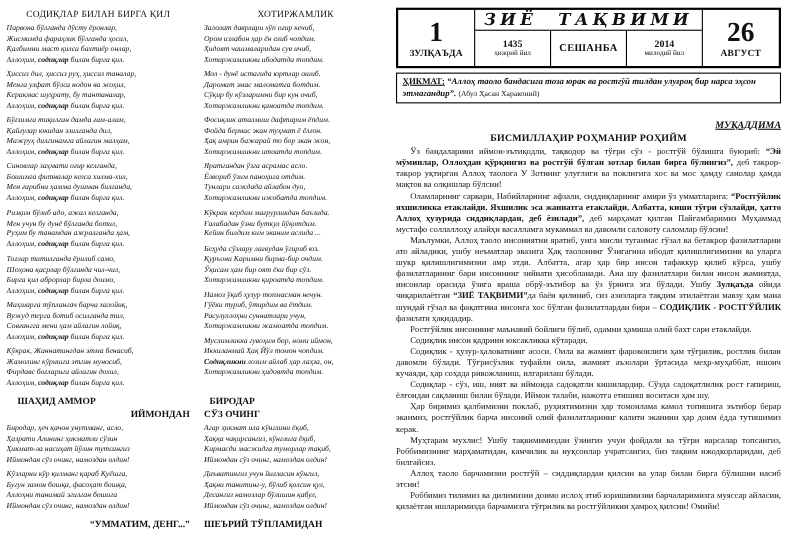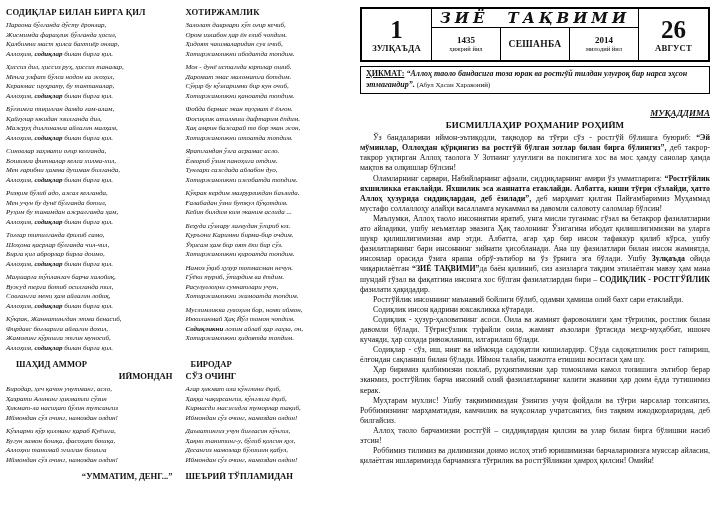--- a/index.html
+++ b/index.html
@@ -10,22 +10,22 @@
     background: #ffffff; color: #111;
     font-family: "Liberation Serif", serif;
   }
   .page { display: flex; gap: 8px; padding: 7px 4px 0 6px; width: 714px; height: 505px; }
 
   
   .left-block { flex: 0 0 346px; width: 346px; }
   .poem-cols, .span-row { display: flex; gap: 13px; }
   .pcol { flex: 1; min-width: 0; }
   .poem-title {
-    font-weight: bold; font-size: 8.6px; line-height: 11px;
-    text-align: left; margin-bottom: 3px; letter-spacing: .2px; white-space: nowrap;
+    font-weight: normal; font-size: 8.6px; line-height: 11px;
+    text-align: center; margin-bottom: 3px; letter-spacing: .2px; white-space: nowrap;
   }
   .stanza { margin-bottom: 4px; }
   .pline { font-style: italic; font-size: 7px; line-height: 9.5px; white-space: nowrap; }
   .span-heading { margin: 2px 0 3px 0; }
   .span-row { font-weight: bold; font-size: 8.6px; line-height: 11.5px; }
   .sh-cell { flex: 1; min-width: 0; white-space: nowrap; }
   .sh-left-pad { padding-left: 10px; }
   .sh-right-align { text-align: right; }
   .footer-row { margin-top: 2px; justify-content: center; }
 
@@ -105,44 +105,44 @@
               <div class="pline">Аллоҳим, <b>содиқлар</b> билан бирга қил.</div>
             </div>
             <div class="stanza">
               <div class="pline">Маҳшарга тўплангач барча халойиқ,</div>
               <div class="pline">Вужуд терга ботиб осилганда тил,</div>
               <div class="pline">Совғангга мени ҳам айлагин лойиқ,</div>
               <div class="pline">Аллоҳим, <b>содиқлар</b> билан бирга қил.</div>
             </div>
             <div class="stanza">
               <div class="pline">Кўкрак, Жаннатингдан этма бенасиб,</div>
+              <div class="pline">Жамолинг кўришга этгин муносиб,</div>
               <div class="pline">Фирдавс боғларига айлагин дохил,</div>
-              <div class="pline">Жамолинг кўришга этгин муносиб,</div>
               <div class="pline">Аллоҳим, <b>содиқлар</b> билан бирга қил.</div>
             </div>
           </div>
       </div>
       <div class="pcol">
         <div class="poem-title">ХОТИРЖАМЛИК</div>
         <div>
             <div class="stanza">
               <div class="pline">Залолат даврлари хўп оғир кечиб,</div>
               <div class="pline">Ором излабон ҳар ён елиб чопдим.</div>
               <div class="pline">Ҳидоят чашмаларидан сув ичиб,</div>
               <div class="pline">Хотиржамликни ибодатда топдим.</div>
             </div>
             <div class="stanza">
               <div class="pline">Мол - дунё истагида юртлар ошиб.</div>
               <div class="pline">Даромат эмас маломатга ботдим.</div>
               <div class="pline">Сўқир бу кўзларимни бир кун очиб,</div>
               <div class="pline">Хотиржамликни қаноатда топдим.</div>
             </div>
             <div class="stanza">
+              <div class="pline">Фосиқлик аталмиш дафтарим ёпдим.</div>
               <div class="pline">Фойда бермас экан туҳмат ё ёлғон.</div>
-              <div class="pline">Фосиқлик аталмиш дафтарим ёпдим.</div>
               <div class="pline">Ҳақ амрин бажарай то бор экан жон,</div>
               <div class="pline">Хотиржамликни итоатда топдим.</div>
             </div>
             <div class="stanza">
               <div class="pline">Яратгандан ўзга асрамас асло.</div>
               <div class="pline">Ёлвориб ўзим паноҳига отдим.</div>
               <div class="pline">Тунлари саждада айлабон дуо,</div>
               <div class="pline">Хотиржамликни ижобатда топдим.</div>
             </div>
             <div class="stanza">

